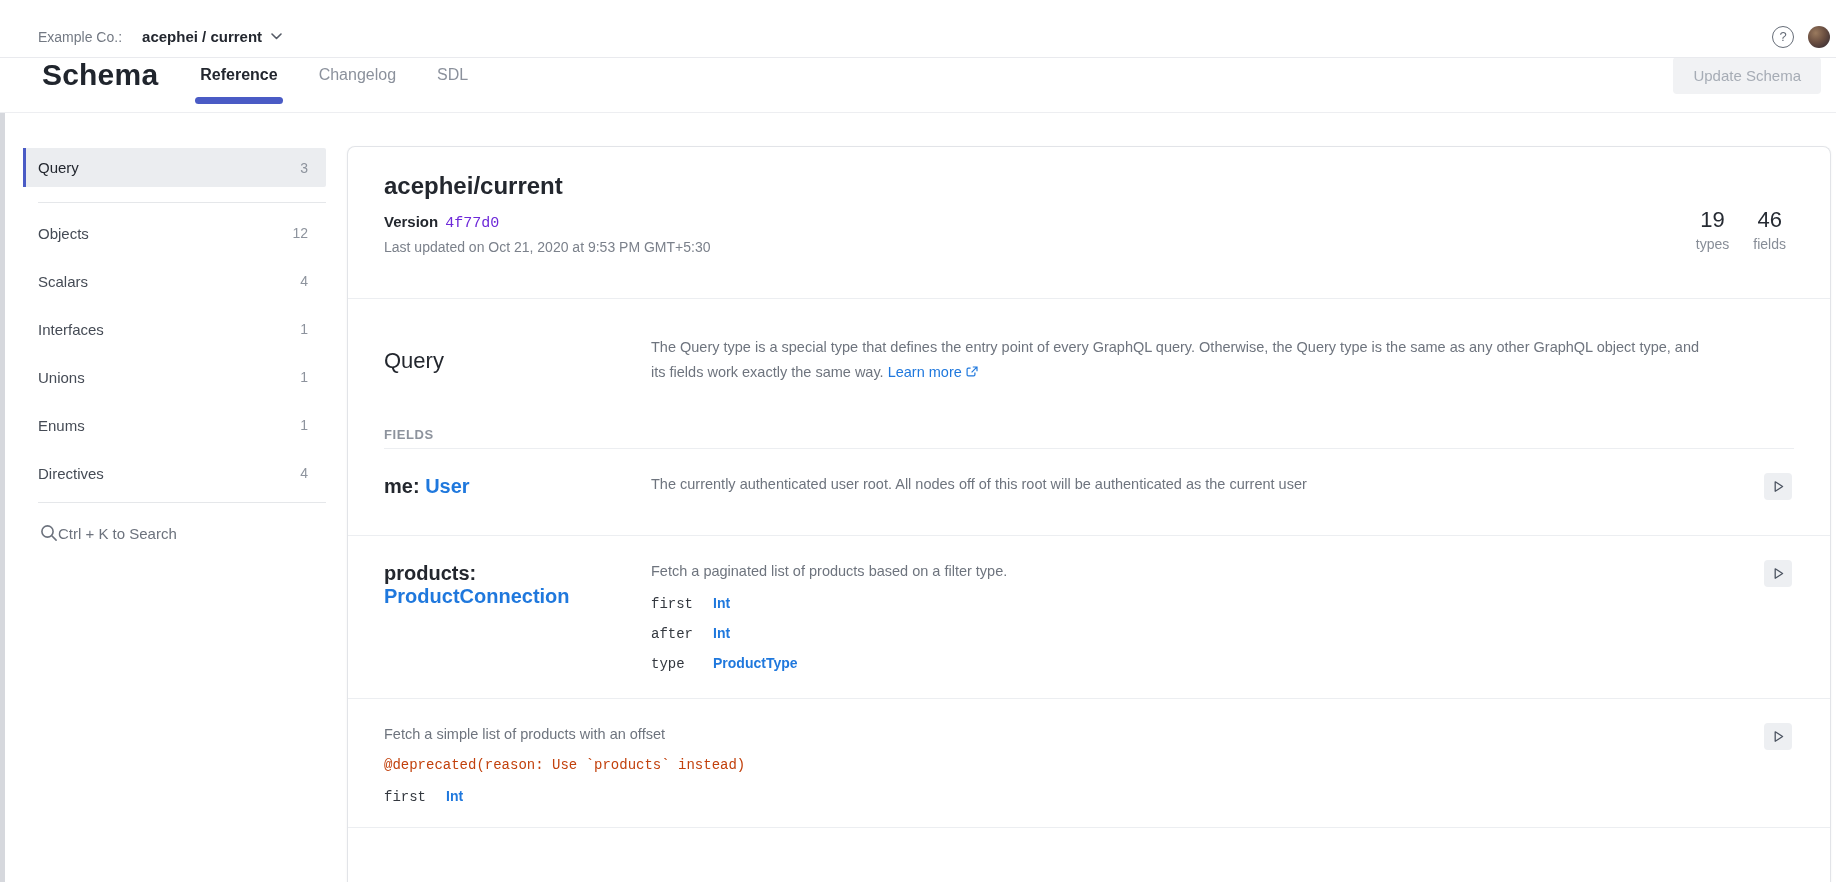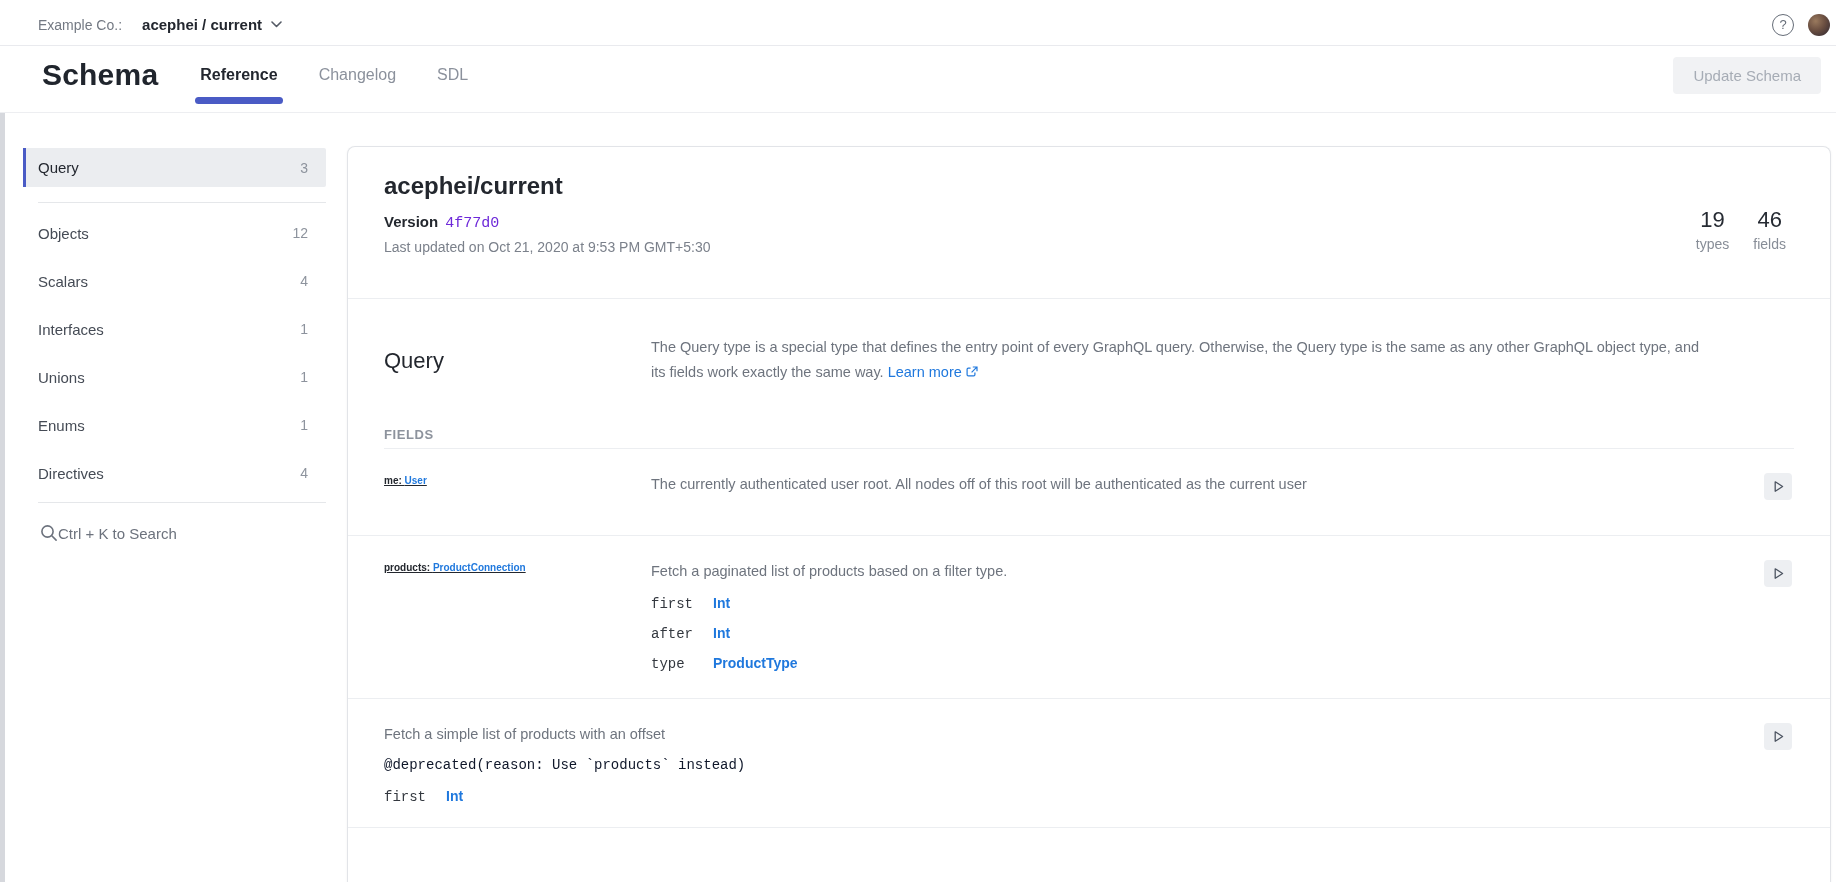--- a/index.html
+++ b/index.html
@@ -1,20 +1,20 @@
 <!DOCTYPE html>
 <html><head>
 <meta charset="utf-8">
 <style>
   html,body{margin:0;padding:0;background:#fff;}
   .page{position:relative;width:1836px;height:882px;overflow:hidden;background:#fff;
         font-family:"Liberation Sans",sans-serif;color:#262b33;}
 
   
-  .topbar{position:absolute;top:4px;left:0;right:0;height:42px;background:#fff;
+  .topbar{position:absolute;top:16px;left:0;right:0;height:42px;background:#fff;
           border-bottom:1px solid #e9eaee;display:flex;align-items:center;
           padding:0 6px 0 38px;box-sizing:border-box;z-index:5;}
   .org-label{font-size:14px;color:#737983;}
   .graph-selector{margin-left:20px;display:flex;align-items:center;gap:9px;cursor:pointer;}
   .graph-selector .gname{font-size:15px;font-weight:700;color:#23272f;}
   .topbar-right{margin-left:auto;display:flex;align-items:center;gap:14px;}
   .help-btn{width:22px;height:22px;border:1.4px solid #666d78;border-radius:50%;
             display:flex;align-items:center;justify-content:center;font-size:13px;
             color:#666d78;box-sizing:border-box;background:#fff;cursor:pointer;}
   .avatar{width:22px;height:22px;border-radius:50%;flex-shrink:0;cursor:pointer;
@@ -78,29 +78,29 @@
   .kind-line{margin-top:31px;font-size:15px;color:#454b55;}
   .kind-line .kind-value{margin-left:5px;font-weight:700;}
   .fields-label{margin-top:41px;font-size:13px;font-weight:700;letter-spacing:.6px;color:#8d939d;}
   .fields-hr{height:1px;background:#eceef1;margin:6px 36px 0 36px;}
 
   .field-row{position:relative;display:flex;padding:26px 90px 0 36px;
              border-bottom:1px solid #eceef1;box-sizing:border-box;}
   .row-me{height:87px;}
   .row-products{height:163px;}
   .row-top{height:129px;}
-  .f-name{width:267px;flex-shrink:0;font-size:10px;font-weight:700;color:#23272e;text-decoration:underline;}
+  .f-name{width:267px;flex-shrink:0;font-size:20px;font-weight:700;color:#23272e;}
   .f-body{flex:1;}
   .f-desc{font-size:14.5px;color:#6e747e;line-height:18px;}
   .f-args{margin-top:15px;}
   .arg{display:flex;align-items:baseline;margin-bottom:13px;}
   .arg-name{font-family:"Liberation Mono",monospace;font-size:14px;color:#33383f;
             width:62px;flex-shrink:0;}
   .arg-type{font-size:14px;font-weight:700;color:#1f78dd;cursor:pointer;}
-  .deprecated{margin-top:14px;font-family:"Liberation Mono",monospace;font-size:14px;color:#0f172a;}
+  .deprecated{margin-top:14px;font-family:"Liberation Mono",monospace;font-size:14px;color:#c2410c;}
   .play-btn{position:absolute;right:38px;top:24px;width:28px;height:27px;background:#edeff2;
             border:none;border-radius:4px;display:flex;align-items:center;justify-content:center;
             cursor:pointer;padding:0;}
 </style>
 </head>
 <body>
 
 <div class="page">
 
   <div class="topbar">

